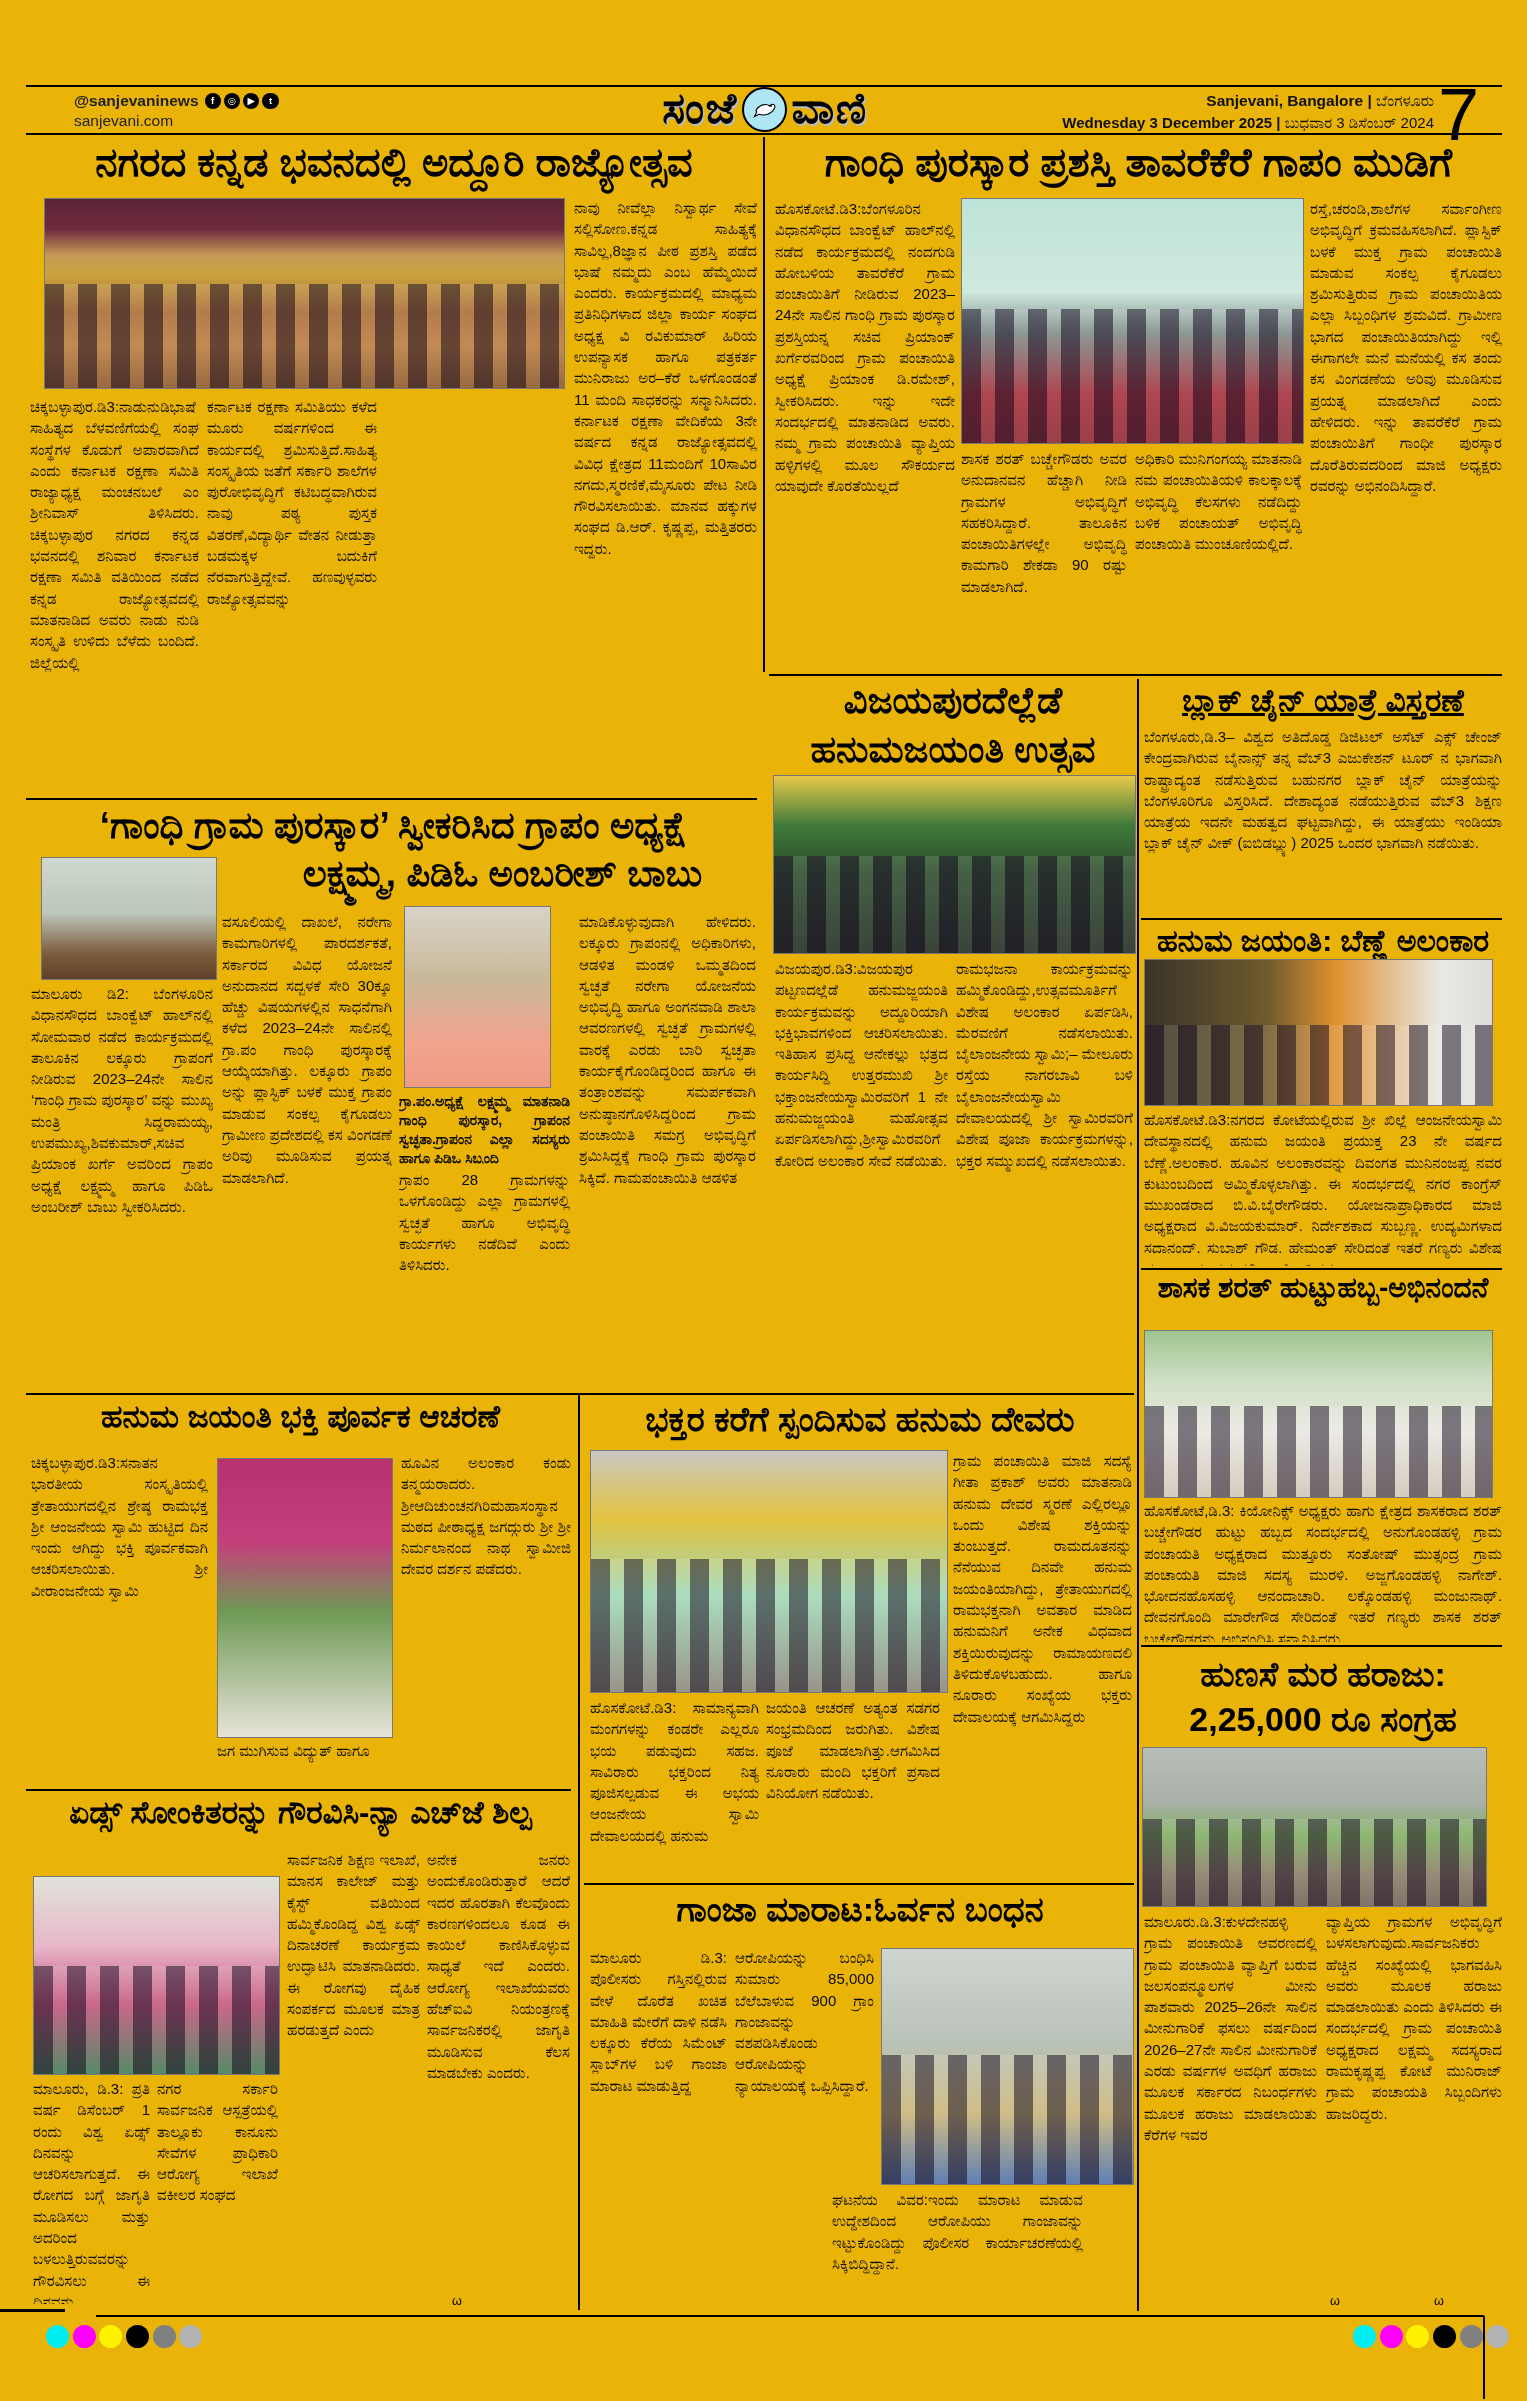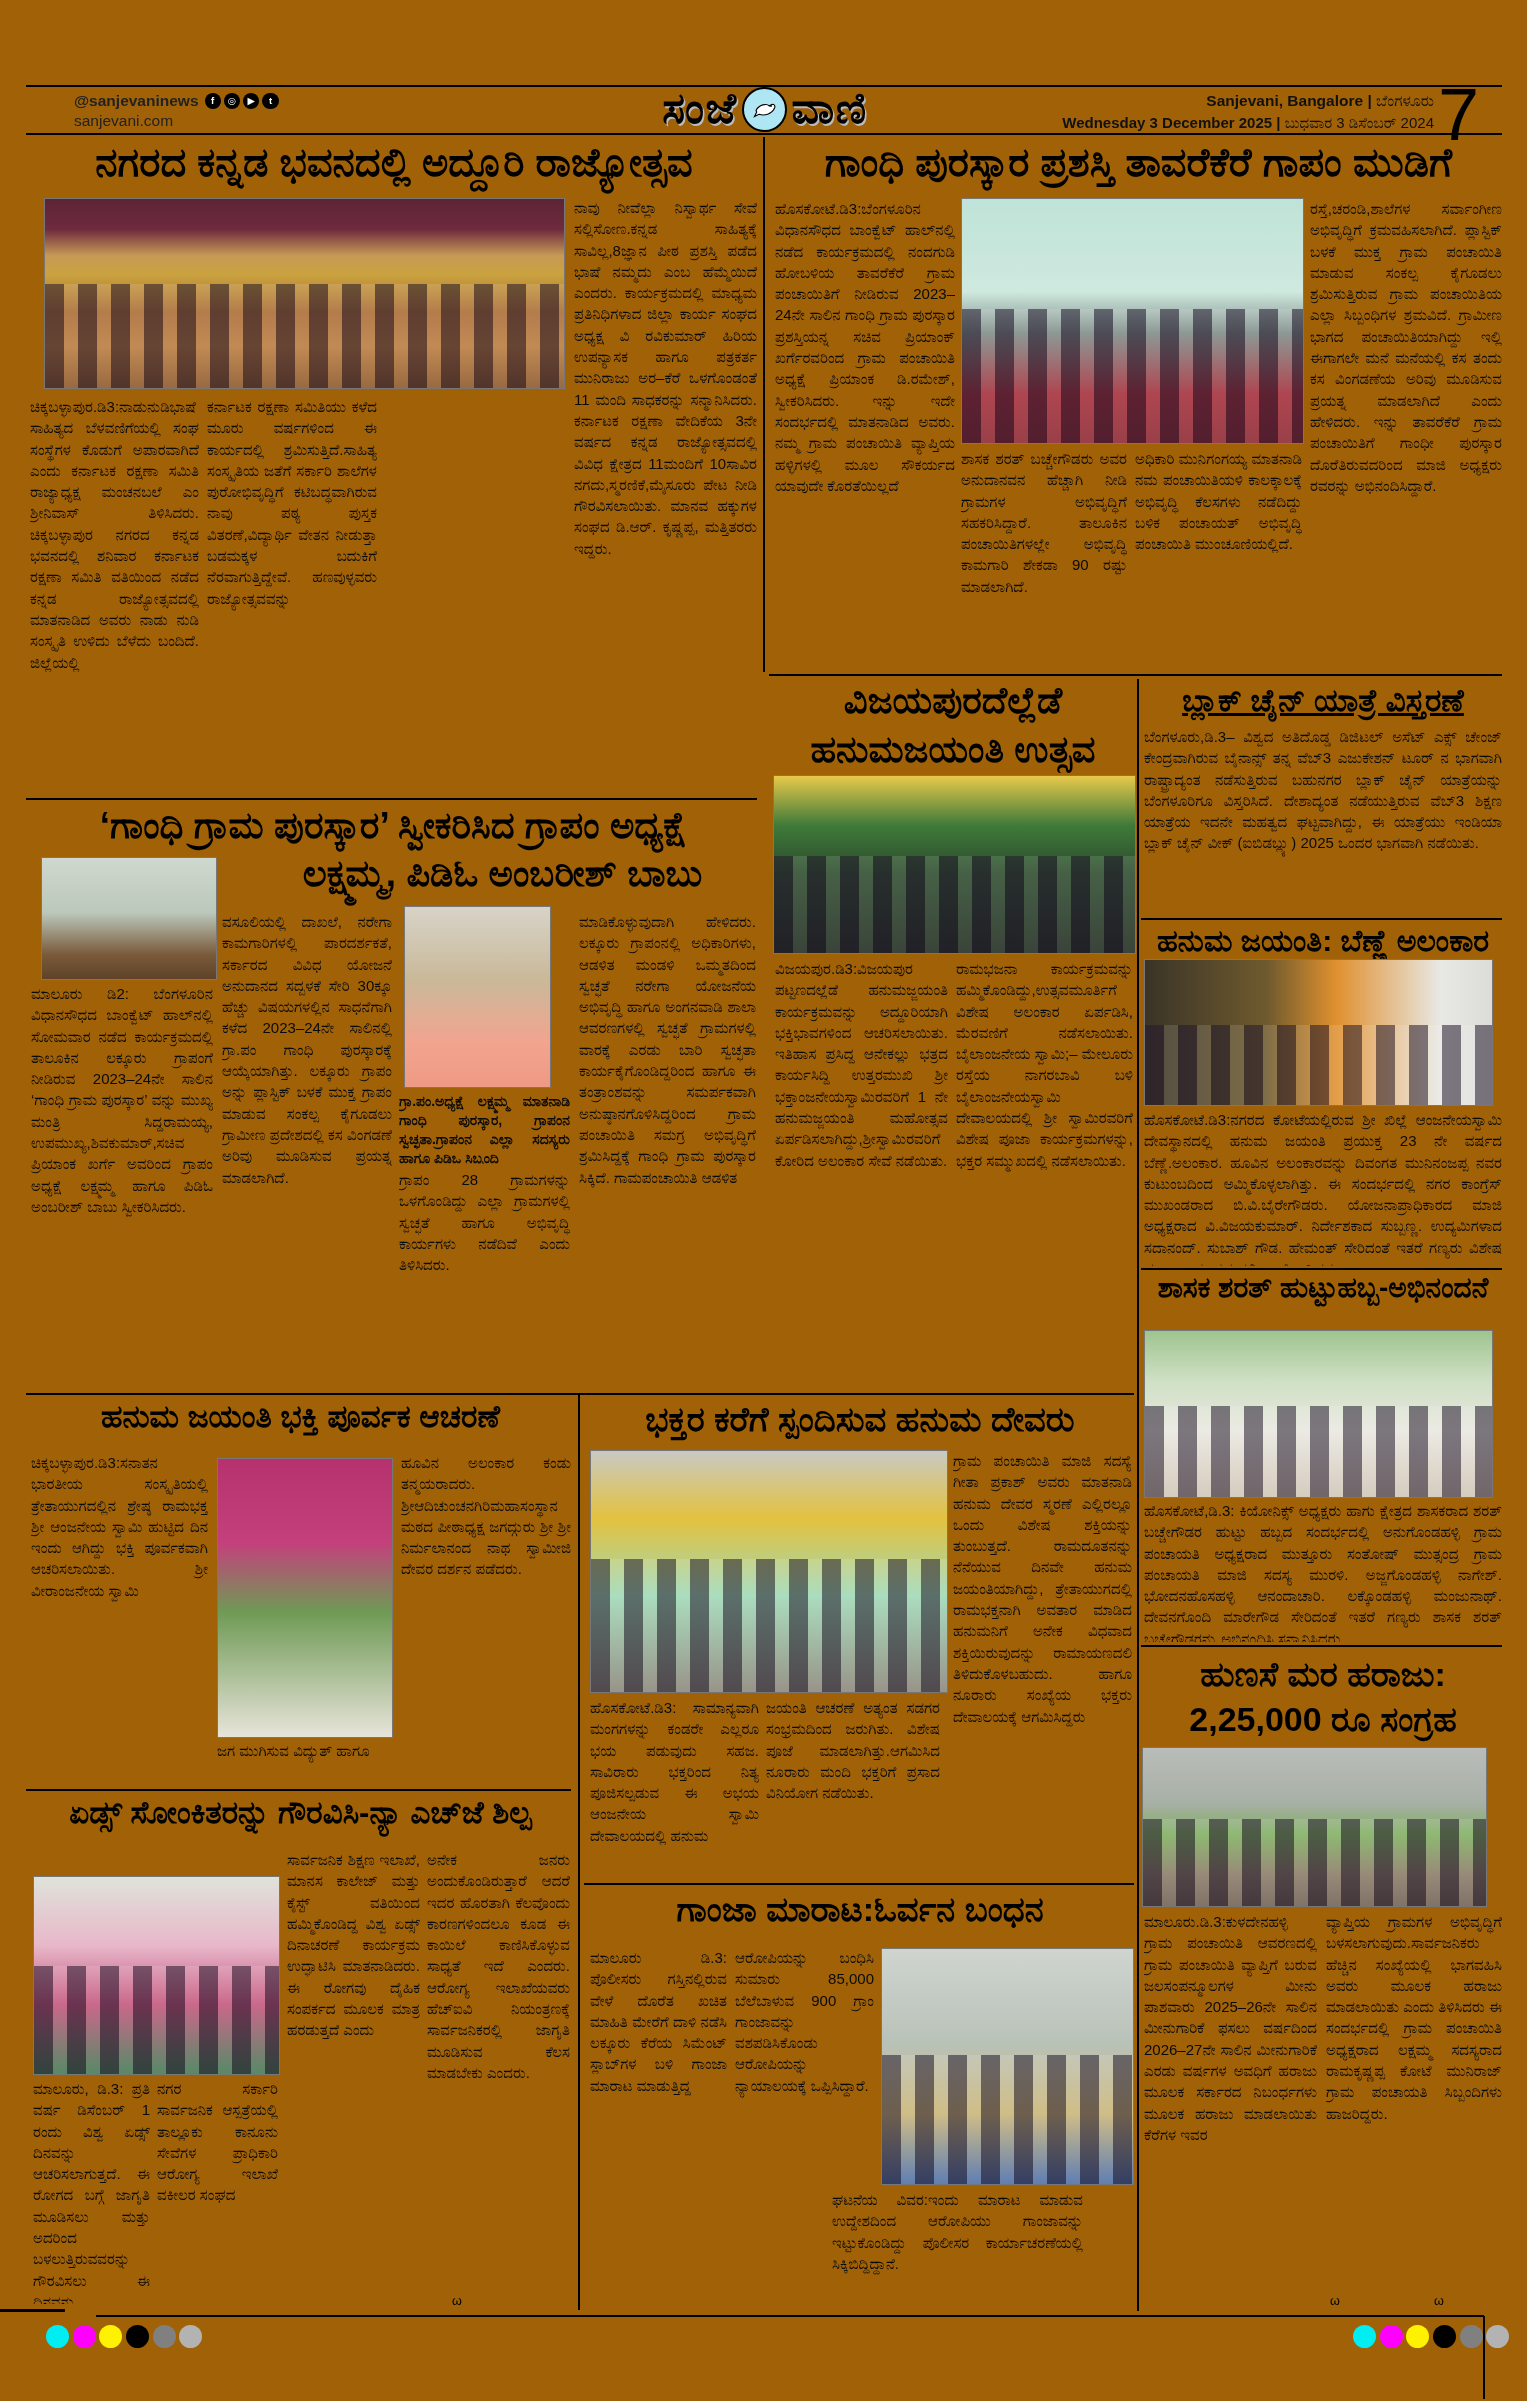--- a/index.html
+++ b/index.html
@@ -1,16 +1,16 @@
 <!DOCTYPE html>
 <html style="font-size:12px"><head>
 <meta charset="utf-8">
 <style>
   html,body{margin:0;padding:0;background:#e8e8e8;}
-  #page{position:relative;width:1528px;height:2401px;background:#a16207;
+  #page{position:relative;width:1528px;height:2401px;background:#eab308;
         font-family:"Liberation Sans","DejaVu Sans",sans-serif;color:#111;}
   .abs{position:absolute;}
   .rule{position:absolute;background:#000;}
   
   .social{font-size:15.5px;font-weight:bold;color:#222;display:flex;align-items:center;gap:6px;}
   .sicons{display:flex;gap:3px;}
   .sicon{width:16.3px;height:16.3px;border-radius:50%;background:#000;color:#fff;font-size:9.6px;
          display:flex;align-items:center;justify-content:center;font-weight:bold;}
   .website{font-size:15.5px;color:#222;}
   .masthead{display:flex;align-items:center;justify-content:center;gap:4.4px;}

